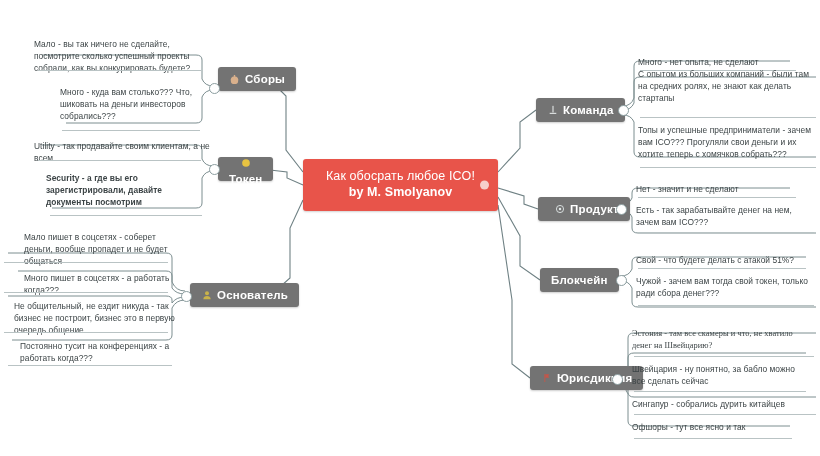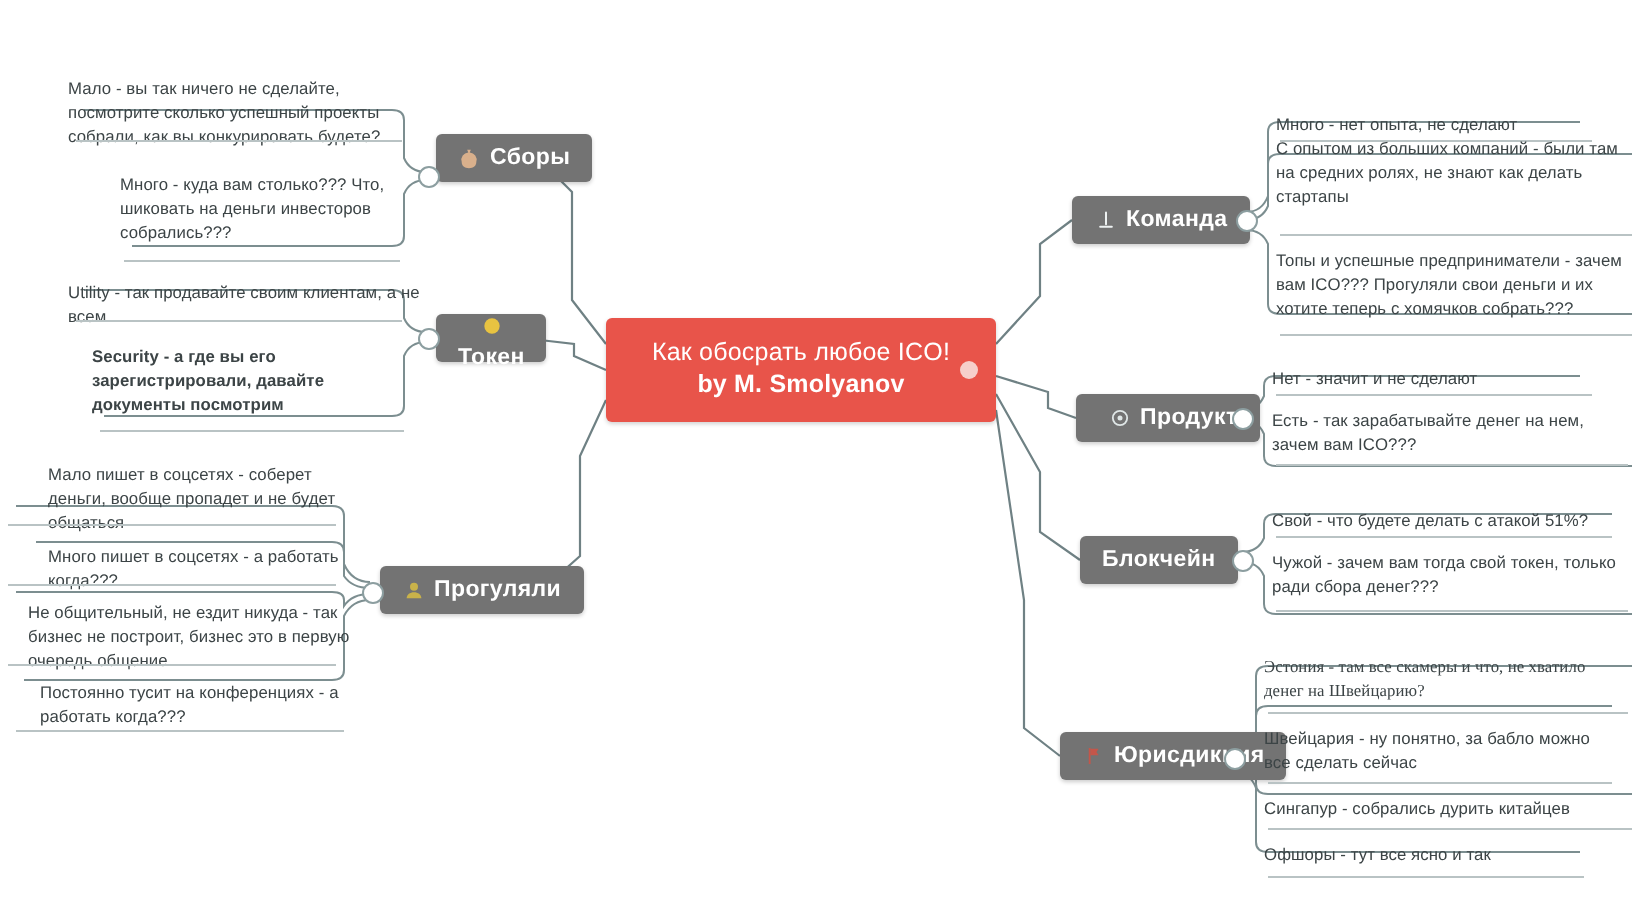--- a/index.html
+++ b/index.html
@@ -131,21 +131,21 @@
   <div class="leaf" style="left:46px;top:172px;width:162px;font-weight:bold;">Security  - а где вы его зарегистрировали, давайте документы посмотрим</div>
   <div class="rule" style="left:50px;top:215px;width:152px;"></div>
 
   <div class="branch" style="left:190px;top:283px;">
     <span class="bicon">
       <svg viewBox="0 0 12 12" width="10" height="10">
           <circle cx="6" cy="4" r="2.4" fill="#c9b24a"></circle>
           <path d="M1.6 11c0-2.4 2-3.7 4.4-3.7S10.4 8.6 10.4 11z" fill="#c9b24a"></path>
         </svg>
     </span>
-    <span class="blabel">Прогуляли</span>
+    <span class="blabel">Основатель</span>
   </div>
   <span class="knob" style="left:181px;top:291px;"></span>
   <div class="leaf" style="left:24px;top:231px;width:160px;">Мало пишет в соцсетях - соберет деньги, вообще пропадет и не будет общаться</div>
   <div class="rule" style="left:4px;top:262px;width:164px;"></div>
   <div class="leaf" style="left:24px;top:272px;width:158px;">Много пишет в соцсетях - а работать когда???</div>
   <div class="rule" style="left:4px;top:292px;width:164px;"></div>
   <div class="leaf" style="left:14px;top:300px;width:166px;">Не общительный, не ездит никуда - так бизнес не построит, бизнес это в первую очередь общение</div>
   <div class="rule" style="left:4px;top:332px;width:164px;"></div>
   <div class="leaf" style="left:20px;top:340px;width:158px;">Постоянно тусит на конференциях - а работать когда???</div>
   <div class="rule" style="left:8px;top:365px;width:164px;"></div>

